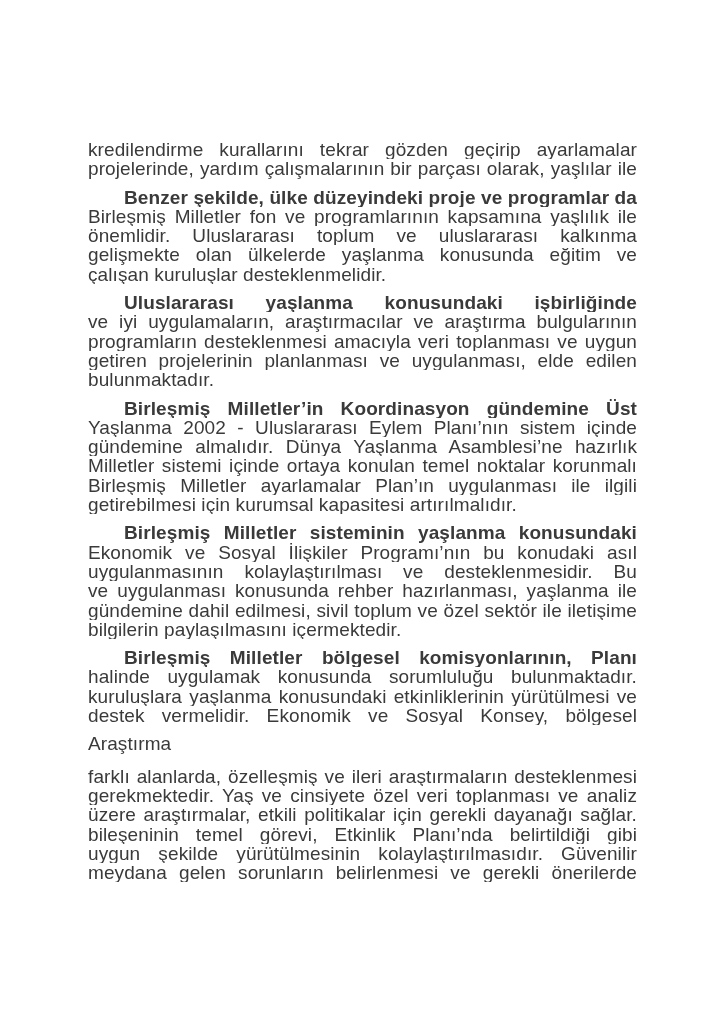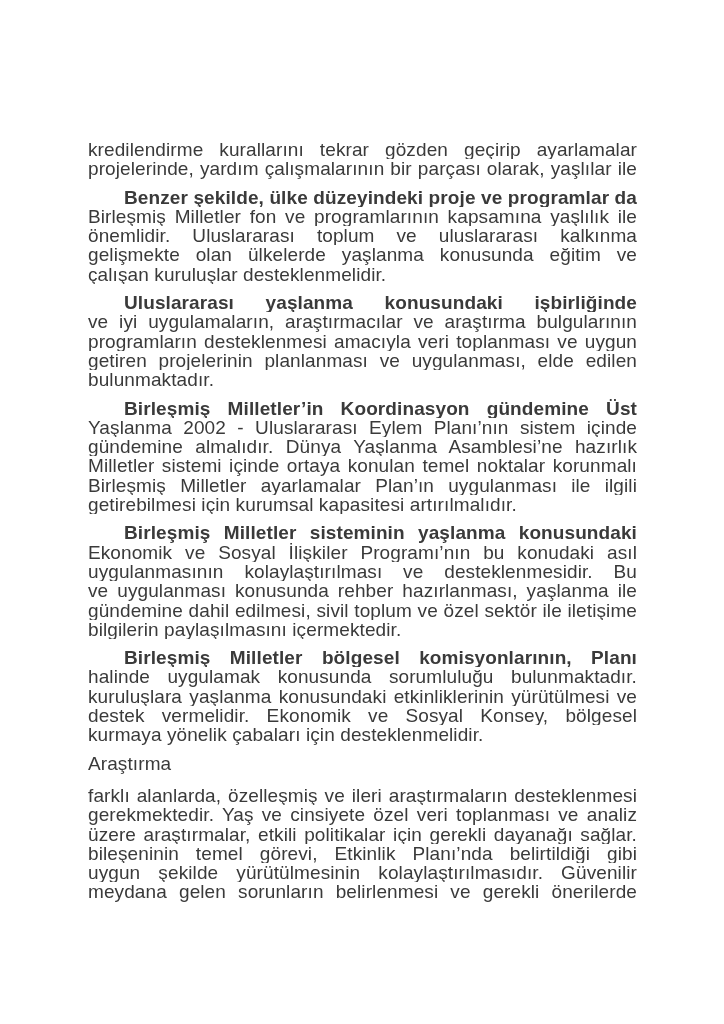--- a/index.html
+++ b/index.html
@@ -84,21 +84,20 @@
         <div class="line">uygulanmasının kolaylaştırılması ve desteklenmesidir. Bu eylem, politika geliştirilmesi</div>
         <div class="line">ve uygulanması konusunda rehber hazırlanması, yaşlanma ile ilgili konuların kalkınma</div>
         <div class="line">gündemine dahil edilmesi, sivil toplum ve özel sektör ile iletişime geçilmesi ve</div>
         <div class="line last">bilgilerin paylaşılmasını içermektedir.</div>
       </div>
       <div class="para">
         <div class="line indent">Birleşmiş Milletler bölgesel komisyonlarının, Planı bölgesel eylem planları</div>
         <div class="line">halinde uygulamak konusunda sorumluluğu bulunmaktadır. Gerektiğinde, ulusal</div>
         <div class="line">kuruluşlara yaşlanma konusundaki etkinliklerinin yürütülmesi ve izlenmesi konusunda</div>
         <div class="line">destek vermelidir. Ekonomik ve Sosyal Konsey, bölgesel komisyonların kapasitesini</div>
-        <div class="line last">kurmaya yönelik çabaları için desteklenmelidir.</div>
       </div>
       <div class="heading">Araştırma</div>
       <div class="para">
         <div class="line">farklı alanlarda, özelleşmiş ve ileri araştırmaların desteklenmesi ve artırılması</div>
         <div class="line">gerekmektedir. Yaş ve cinsiyete özel veri toplanması ve analiz edilmesi dahil olmak</div>
         <div class="line">üzere araştırmalar, etkili politikalar için gerekli dayanağı sağlar. Plan’ın araştırma</div>
         <div class="line">bileşeninin temel görevi, Etkinlik Planı’nda belirtildiği gibi önerilerin ve eylemlerin</div>
         <div class="line">uygun şekilde yürütülmesinin kolaylaştırılmasıdır. Güvenilir bilgilerin olması,</div>
         <div class="line last">meydana gelen sorunların belirlenmesi ve gerekli önerilerde bulunulabilmesi için son</div>
       </div>

